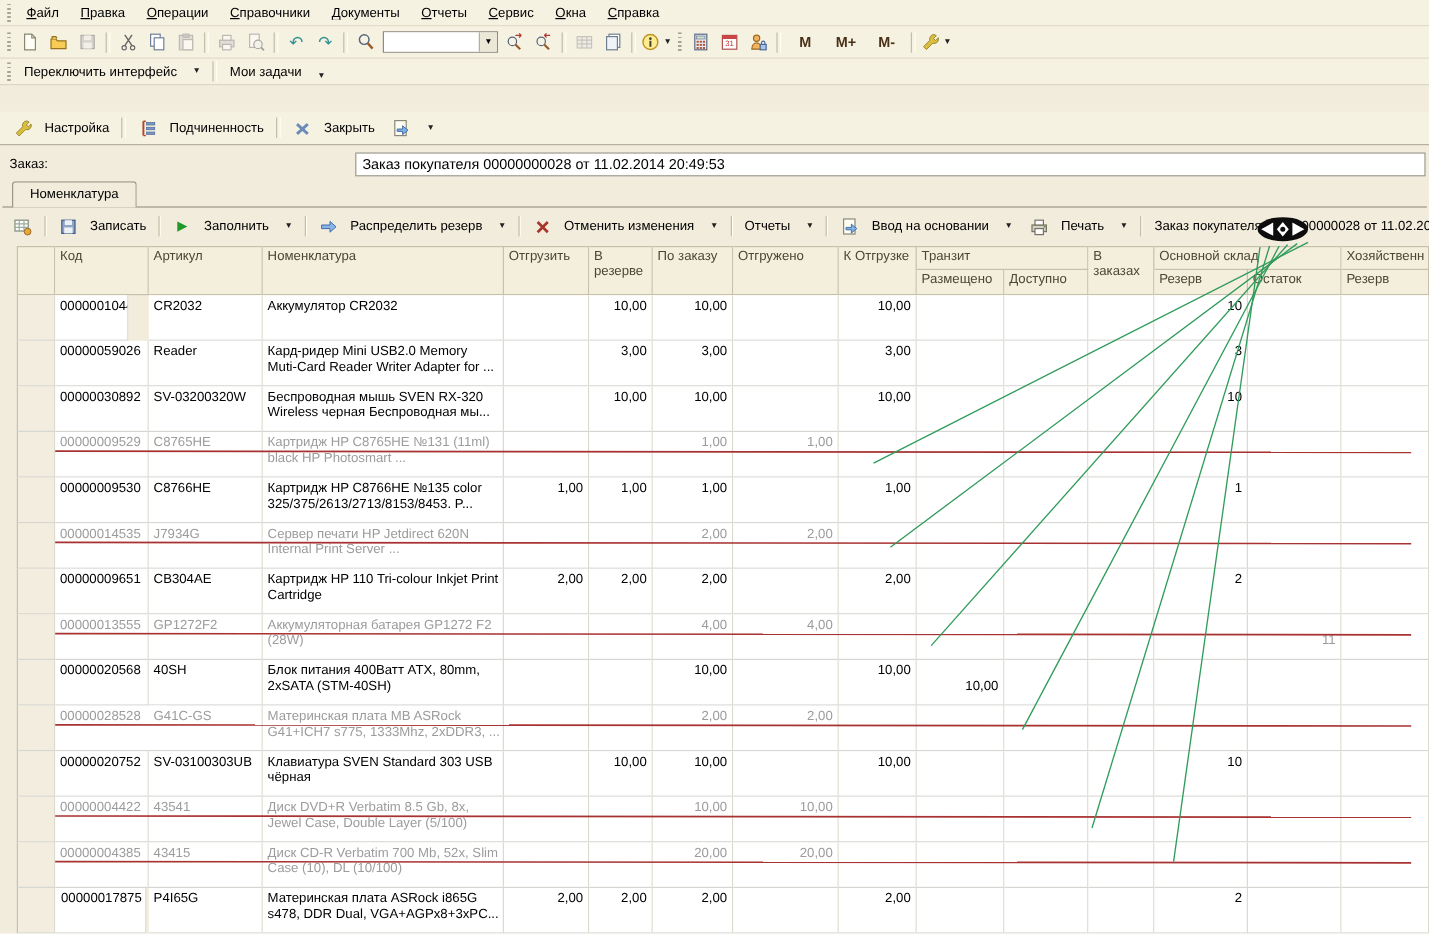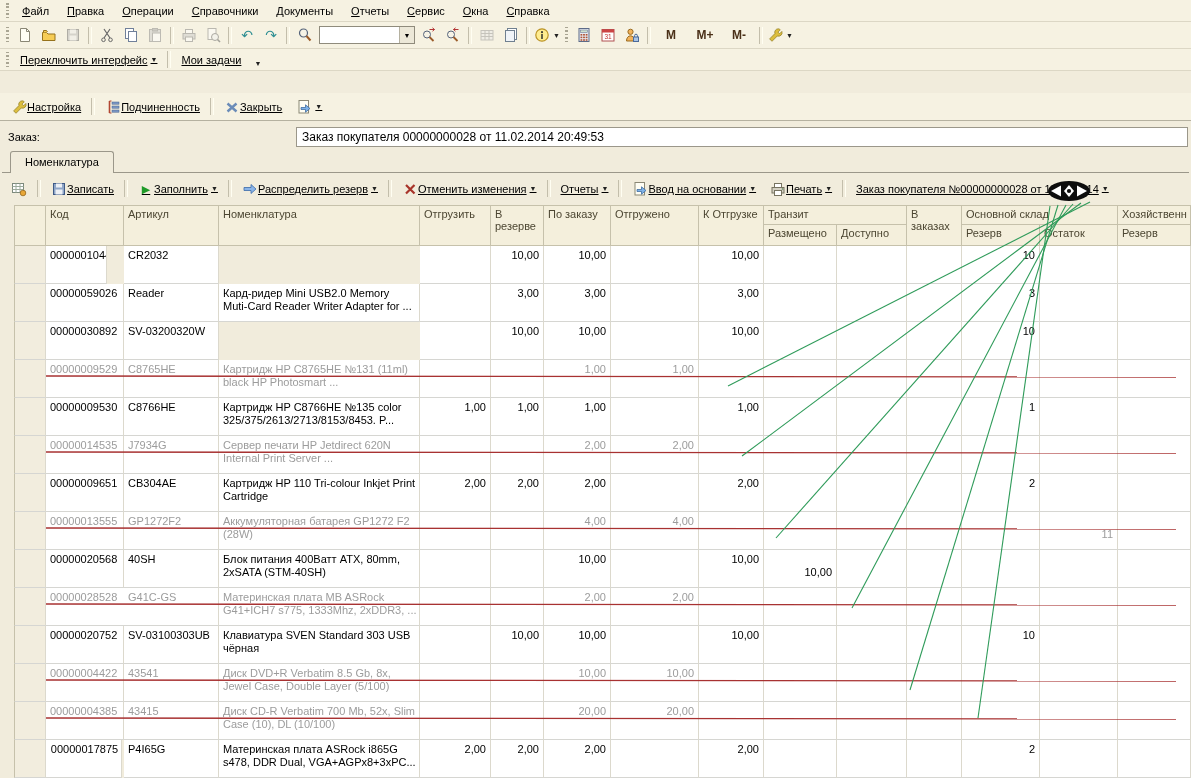--- a/index.html
+++ b/index.html
@@ -6,21 +6,21 @@
   body{width:1191px;height:778px;font-family:"Liberation Sans",sans-serif;font-size:11px;color:#000;}
   #app{position:relative;width:1191px;height:778px;background:#f1ecdc;overflow:hidden;}
   .bar{position:absolute;left:0;width:1191px;display:flex;align-items:center;background:#f6f2e2;border-bottom:1px solid #dcd7c5;box-sizing:border-box;}
   #menubar{top:0;height:22px;padding-left:2px;}
   .menu-item{padding:3px 9px;cursor:default;white-space:nowrap;}
   #toolbar-main{top:22px;height:27px;padding-left:2px;}
   #toolbar-int{top:49px;height:22px;padding-left:2px;}
   #titlebar{position:absolute;left:0;top:71px;width:1191px;height:22px;background:linear-gradient(#b2ae9f,#9c9889);display:flex;align-items:center;gap:5px;padding-left:4px;box-sizing:border-box;border-top:1px solid #8f8b7c;border-bottom:1px solid #8f8b7c;font-weight:bold;color:#20201731;color:#232318;}
   #wintoolbar{top:93px;height:28px;padding-left:4px;border-bottom:1px solid #b5b1a0;}
   .tbtn{min-width:22px;height:20px;display:flex;align-items:center;justify-content:center;border:1px solid transparent;}
-  .wbtn,.abtn{display:flex;align-items:center;gap:0;padding:2px 6px;white-space:nowrap;border:1px solid transparent;text-decoration:underline;}
+  .wbtn,.abtn{display:flex;align-items:center;gap:10px;padding:2px 6px;white-space:nowrap;border:1px solid transparent;}
   .tsep{width:2px;height:17px;border-left:1px solid #c3beab;border-right:1px solid #fffef2;margin:0 3px;}
   .grip{width:3px;height:16px;margin:0 4px;background-image:repeating-linear-gradient(to bottom,#a9a593 0px,#a9a593 1.5px,transparent 1.5px,transparent 3.5px);}
   .icon16{width:16px;height:16px;display:inline-block;line-height:0;}
   .icon16 svg{display:block;}
   .gicon{display:inline-block;width:16px;text-align:center;line-height:16px;}
   .disabled{filter:grayscale(1);opacity:.5;}
   .caret{font-size:7px;line-height:7px;margin-left:3px;color:#222;}
   .caret-low{font-size:7px;line-height:7px;margin-left:6px;margin-top:8px;color:#222;}
   .mbtn{font-weight:bold;color:#4a3018;padding:0 5px;font-size:12px;}
   .combo{display:flex;align-items:center;margin:0 2px;border:1px solid #8f8b7c;background:#fff;height:18px;width:96px;box-sizing:border-box;}
@@ -415,20 +415,23 @@
       <div class="hcell" style="left: 962px; top: 20px; width: 78px; height: 21px;">Резерв</div>
       <div class="hcell" style="left: 1040px; top: 20px; width: 78px; height: 21px;">Остаток</div>
       <div class="hcell" style="left: 1118px; top: 20px; width: 73px; height: 21px;">Резерв</div>
       <div class="bcell selcell" style="left: 14px; top: 41px; width: 32px; height: 38px;"></div>
       <div class="bcell" style="left: 46px; top: 41px; width: 61px; height: 38px;">
         <div class="ltext">00000010443</div>
       </div>
       <div class="bcell" style="left: 124px; top: 41px; width: 95px; height: 38px;">
         <div class="ltext">CR2032</div>
       </div>
+      <div class="bcell" style="left: 219px; top: 41px; width: 201px; height: 38px;">
+        <div class="nline first">Аккумулятор CR2032</div>
+      </div>
       <div class="bcell" style="left: 420px; top: 41px; width: 71px; height: 38px;"></div>
       <div class="bcell" style="left: 491px; top: 41px; width: 53px; height: 38px;">
         <div class="val">10,00</div>
       </div>
       <div class="bcell" style="left: 544px; top: 41px; width: 67px; height: 38px;">
         <div class="val">10,00</div>
       </div>
       <div class="bcell" style="left: 611px; top: 41px; width: 88px; height: 38px;"></div>
       <div class="bcell" style="left: 699px; top: 41px; width: 65px; height: 38px;">
         <div class="val">10,00</div>
@@ -470,20 +473,24 @@
         <div class="val">3</div>
       </div>
       <div class="bcell" style="left: 1040px; top: 79px; width: 78px; height: 38px;"></div>
       <div class="bcell" style="left: 1118px; top: 79px; width: 73px; height: 38px;"></div>
       <div class="bcell selcell" style="left: 14px; top: 117px; width: 32px; height: 38px;"></div>
       <div class="bcell" style="left: 46px; top: 117px; width: 78px; height: 38px;">
         <div class="ltext">00000030892</div>
       </div>
       <div class="bcell" style="left: 124px; top: 117px; width: 95px; height: 38px;">
         <div class="ltext">SV-03200320W</div>
+      </div>
+      <div class="bcell" style="left: 219px; top: 117px; width: 201px; height: 38px;">
+        <div class="nline first">Беспроводная мышь SVEN RX-320</div>
+        <div class="nline">Wireless черная Беспроводная мы...</div>
       </div>
       <div class="bcell" style="left: 420px; top: 117px; width: 71px; height: 38px;"></div>
       <div class="bcell" style="left: 491px; top: 117px; width: 53px; height: 38px;">
         <div class="val">10,00</div>
       </div>
       <div class="bcell" style="left: 544px; top: 117px; width: 67px; height: 38px;">
         <div class="val">10,00</div>
       </div>
       <div class="bcell" style="left: 611px; top: 117px; width: 88px; height: 38px;"></div>
       <div class="bcell" style="left: 699px; top: 117px; width: 65px; height: 38px;">

